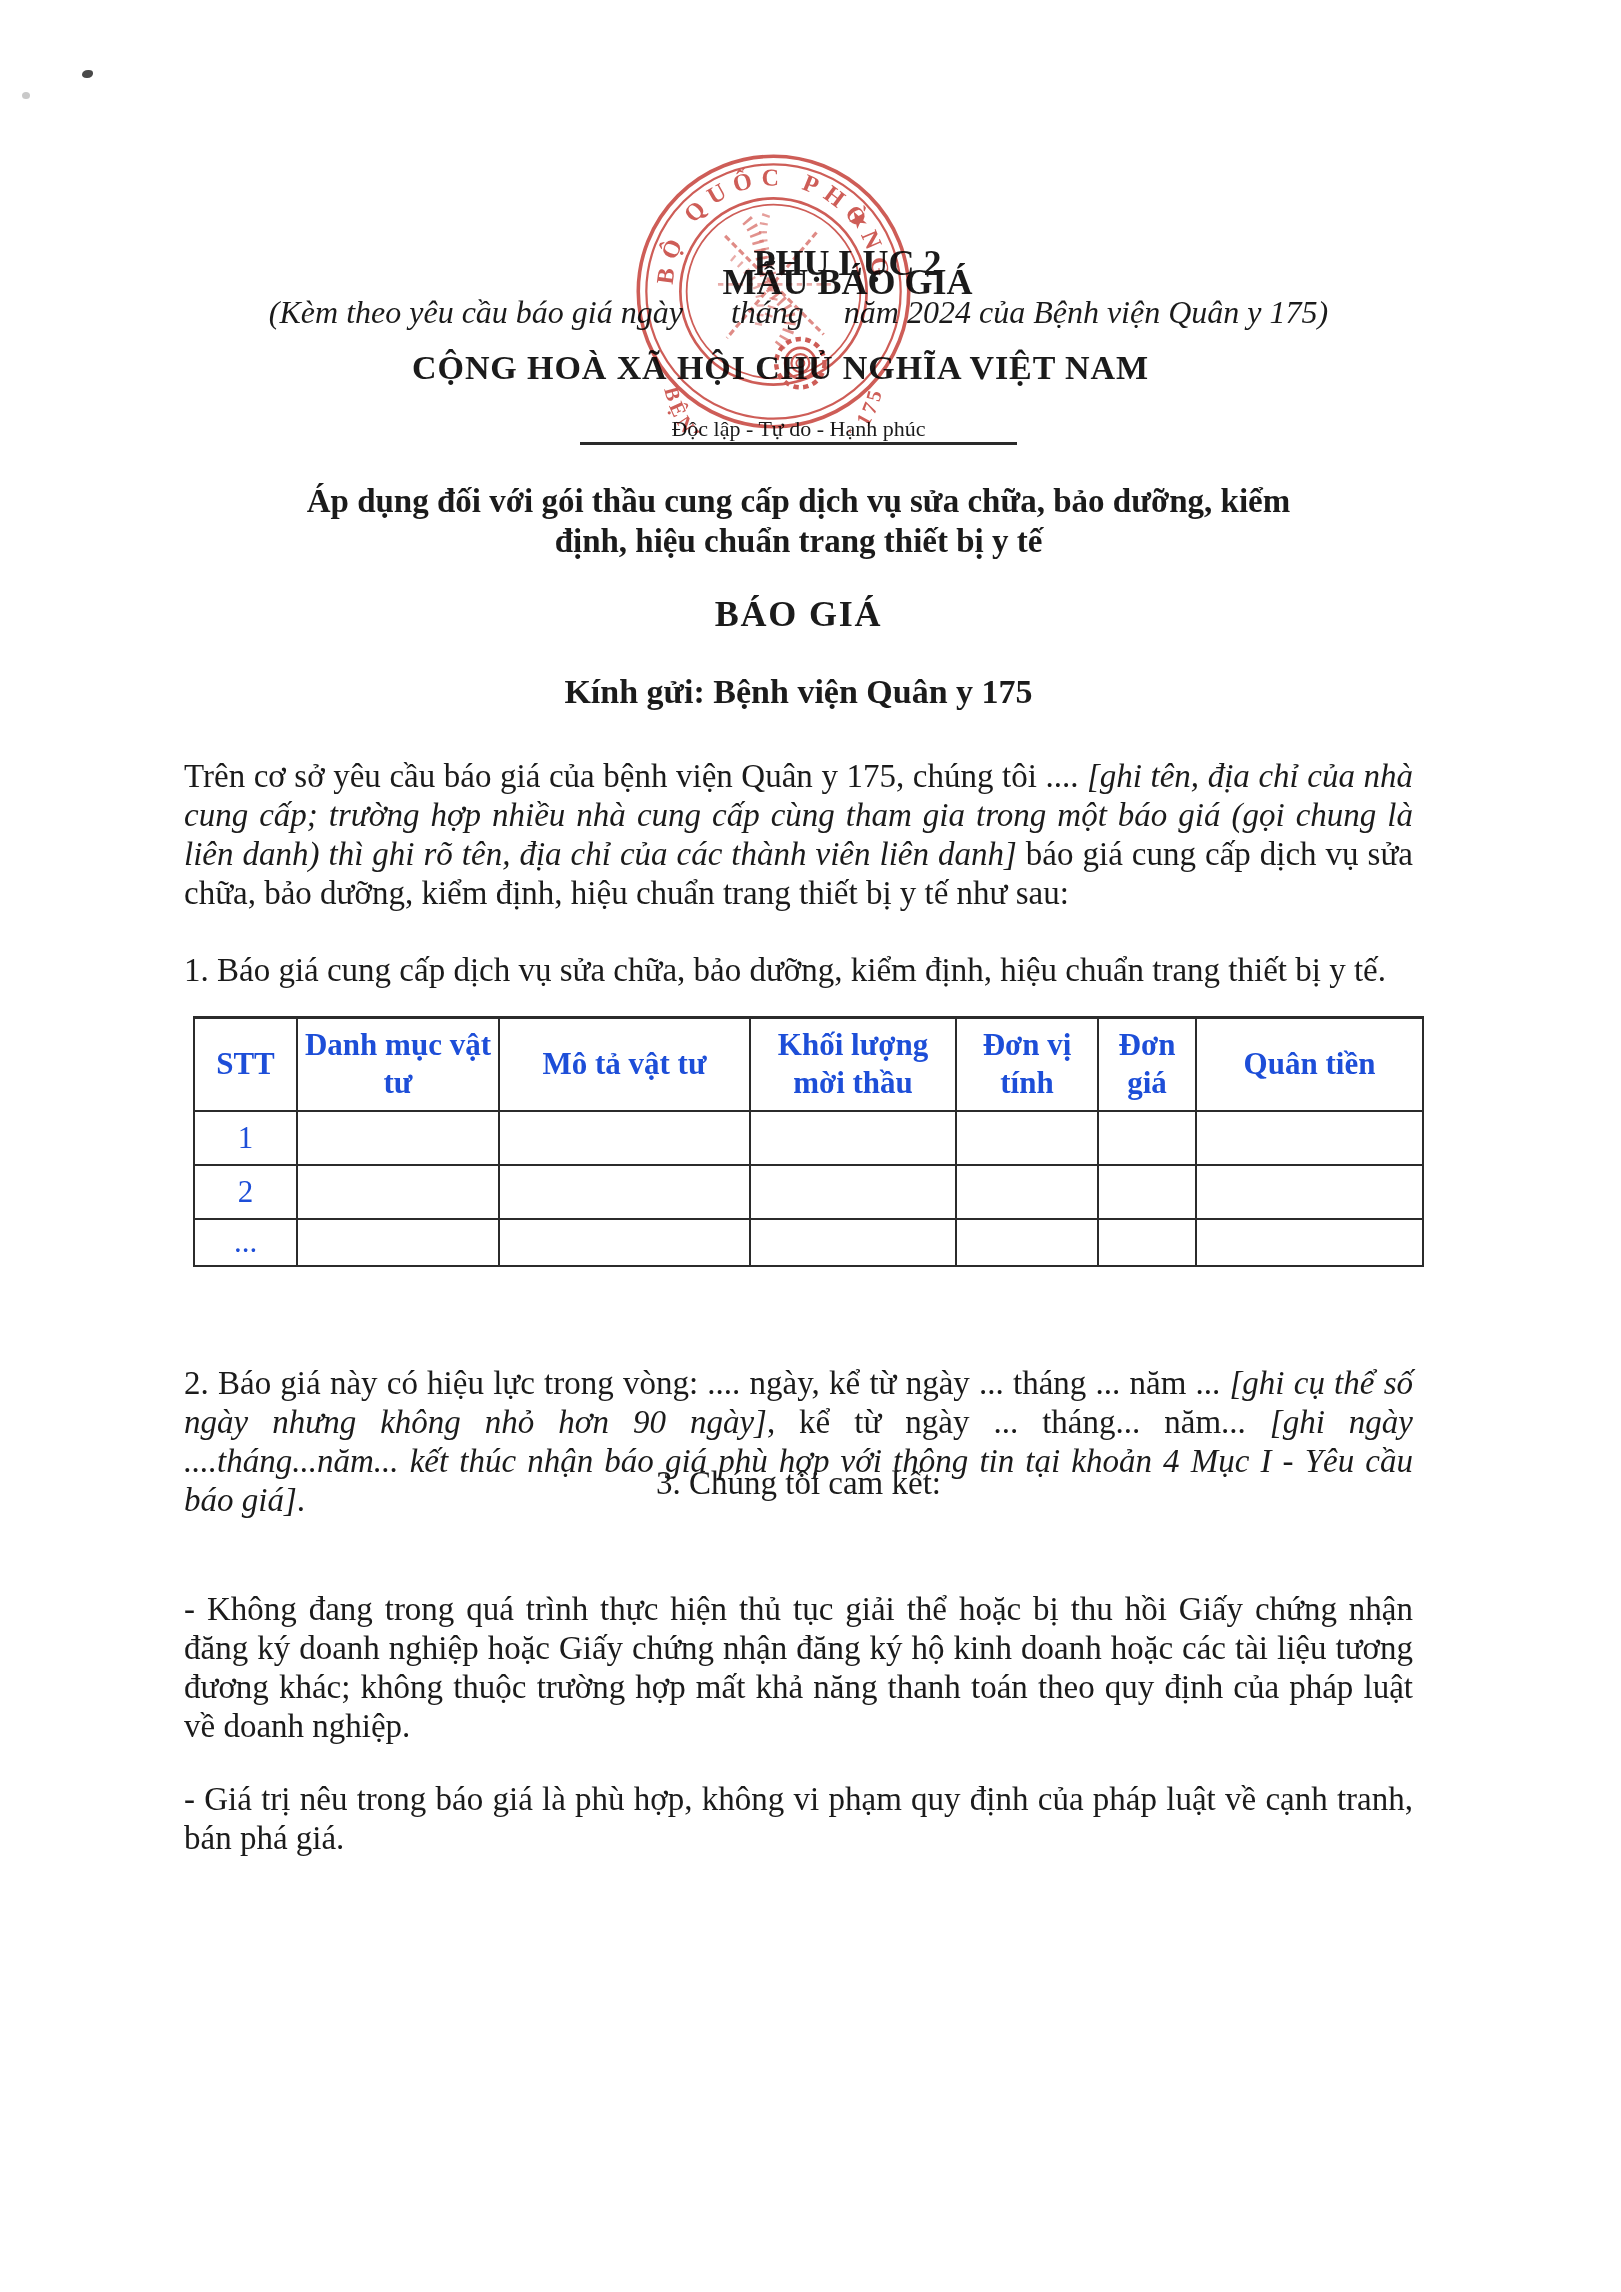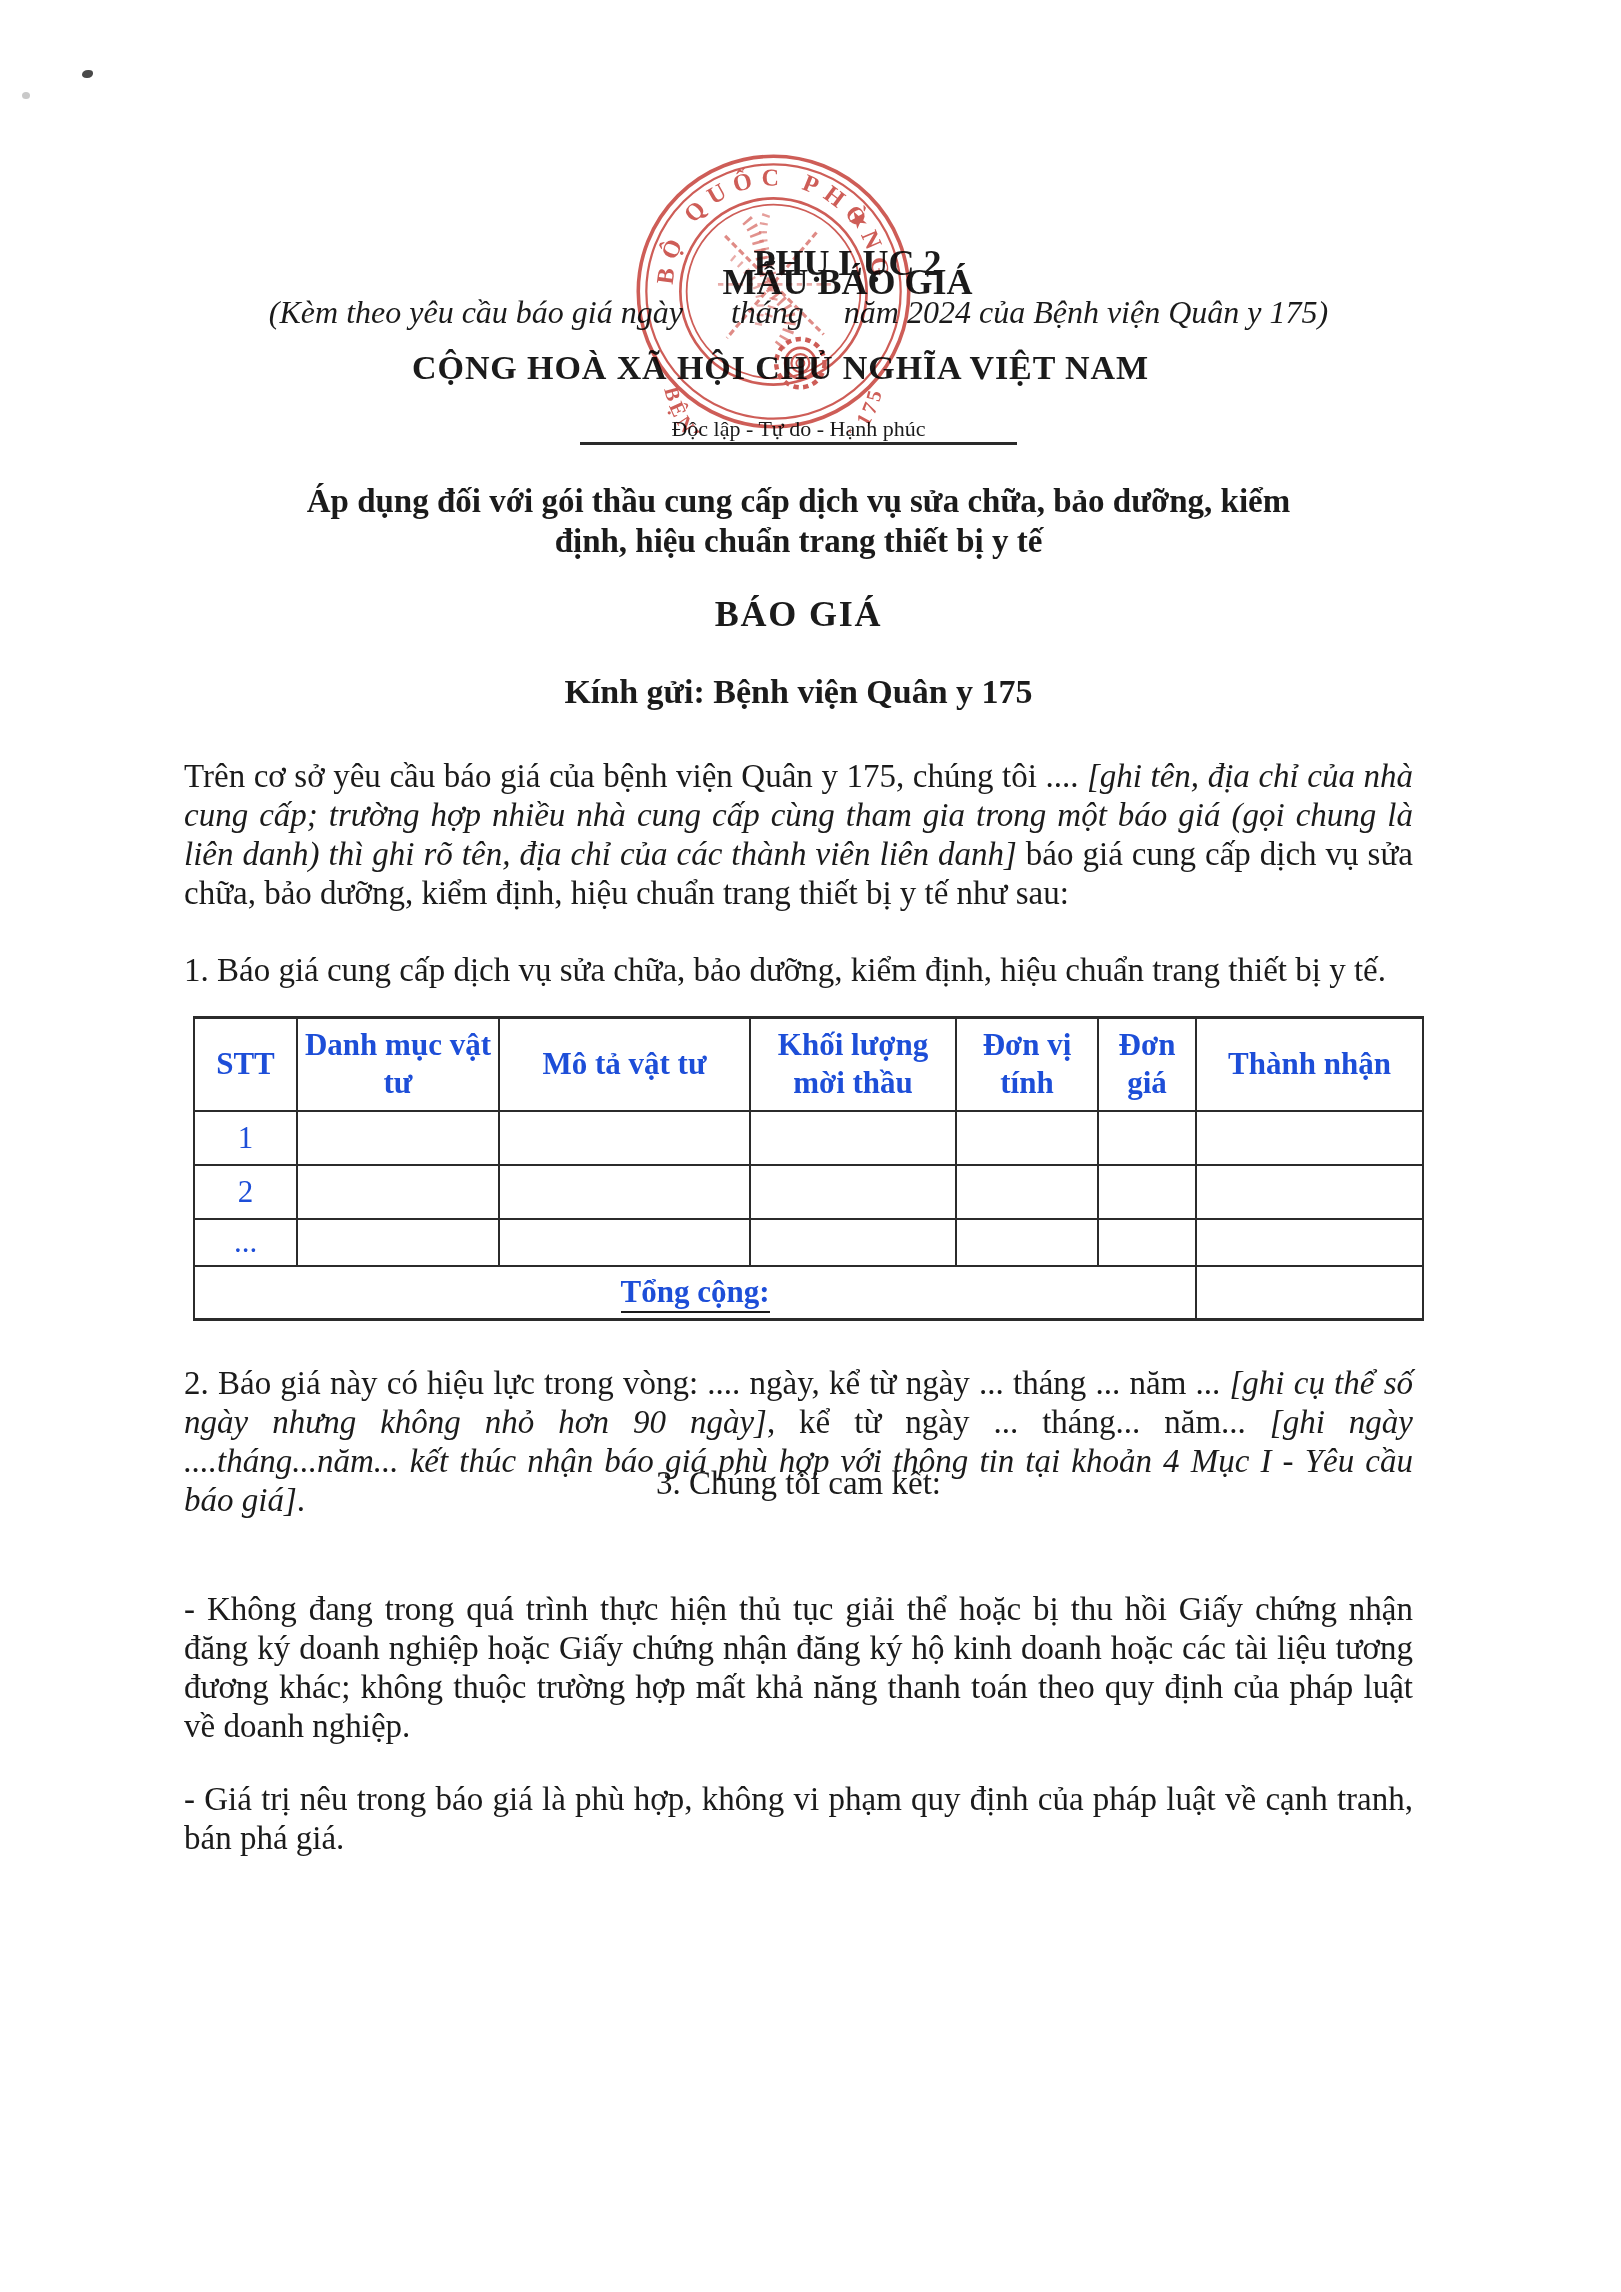--- a/index.html
+++ b/index.html
@@ -137,21 +137,21 @@
       <col style="width:227px">
   </colgroup>
   <thead>
     <tr class="hdr-row">
       <th>STT</th>
       <th>Danh mục vật tư</th>
       <th>Mô tả vật tư</th>
       <th>Khối lượng mời thầu</th>
       <th>Đơn vị tính</th>
       <th>Đơn giá</th>
-      <th>Thành nhận</th>
+      <th>Quân tiền</th>
     </tr>
   </thead>
   <tbody>
     <tr class="data-row">
       <td>1</td>
       <td></td>
       <td></td>
       <td></td>
       <td></td>
       <td></td>
@@ -168,26 +168,20 @@
     </tr>
     <tr class="dots-row">
       <td>...</td>
       <td></td>
       <td></td>
       <td></td>
       <td></td>
       <td></td>
       <td></td>
     </tr>
-    <tr class="total-row">
-      <td colspan="6">
-        <span class="total-label">Tổng cộng:</span>
-      </td>
-      <td></td>
-    </tr>
   </tbody>
 </table>
 
 <p class="abs bodytext para2" style="margin:0;"><span>2. Báo giá này có hiệu lực trong vòng: .... ngày, kể từ ngày ... tháng ... năm ... </span><span class="it">[ghi cụ thể số ngày nhưng không nhỏ hơn 90 ngày]</span><span>, kể từ ngày ... tháng... năm... </span><span class="it">[ghi ngày ....tháng...năm... kết thúc nhận báo giá phù hợp với thông tin tại khoản 4 Mục I - Yêu cầu báo giá]</span><span>.</span></p>
 
 <div class="abs bodytext sec3-heading">3. Chúng tôi cam kết:</div>
 
 <p class="abs bodytext bullet1" style="margin:0;">- Không đang trong quá trình thực hiện thủ tục giải thể hoặc bị thu hồi Giấy chứng nhận đăng ký doanh nghiệp hoặc Giấy chứng nhận đăng ký hộ kinh doanh hoặc các tài liệu tương đương khác; không thuộc trường hợp mất khả năng thanh toán theo quy định của pháp luật về doanh nghiệp.</p>
 <p class="abs bodytext bullet2" style="margin:0;">- Giá trị nêu trong báo giá là phù hợp, không vi phạm quy định của pháp luật về cạnh tranh, bán phá giá.</p>
 

